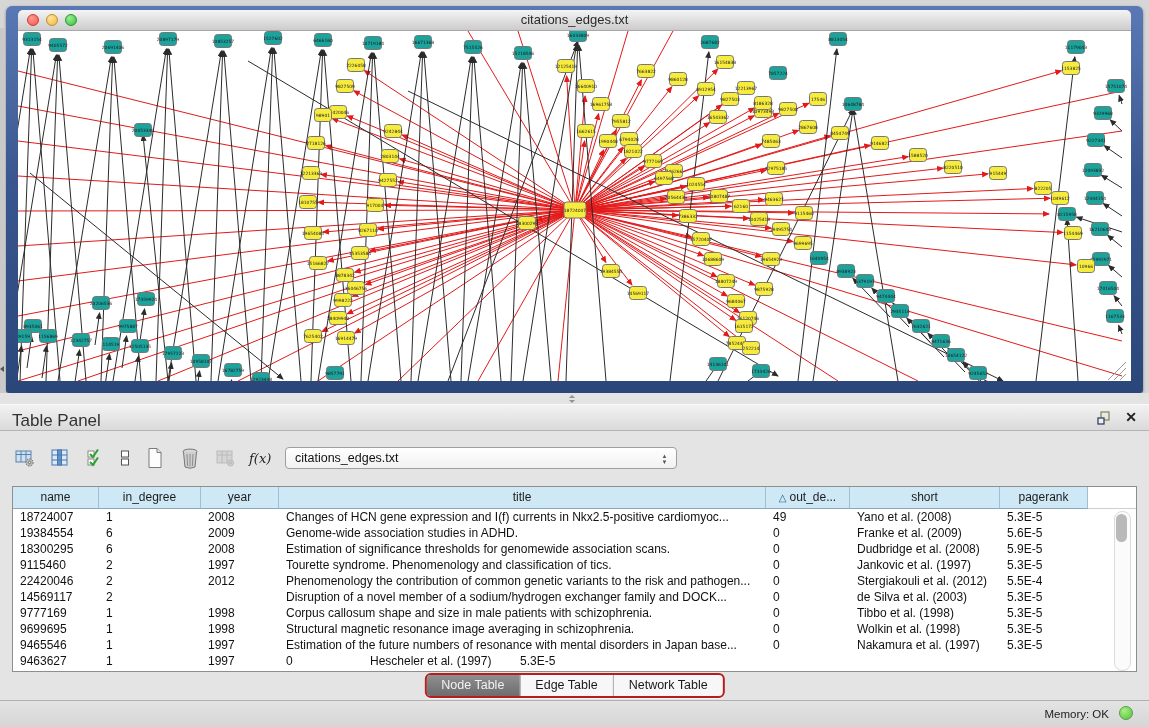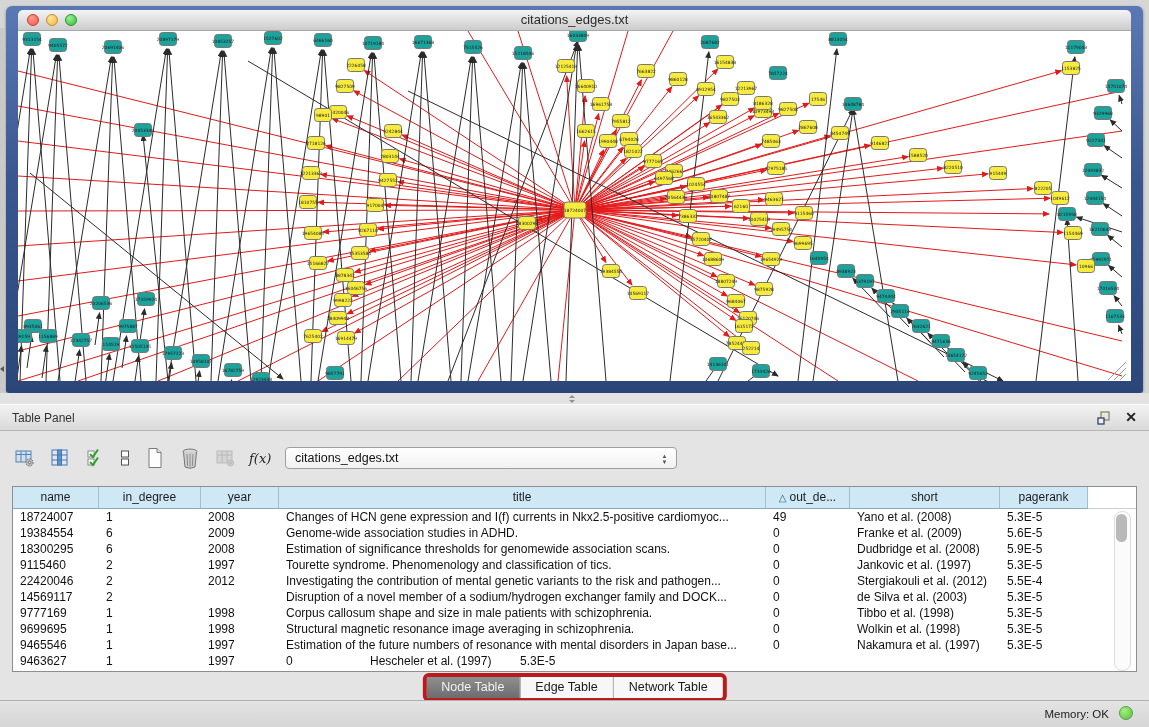--- a/index.html
+++ b/index.html
@@ -30,21 +30,21 @@
   .grip{position:absolute;left:567px;top:2px;width:10px;height:8px;opacity:.75;}
   .grip:before{content:"";position:absolute;left:2px;top:0;border-left:3px solid transparent;
     border-right:3px solid transparent;border-bottom:3px solid #777;}
   .grip:after{content:"";position:absolute;left:2px;bottom:0;border-left:3px solid transparent;
     border-right:3px solid transparent;border-top:3px solid #777;}
 
   
   .panel-header{position:absolute;left:0;top:404px;width:1149px;height:27px;
     background:linear-gradient(#f2f2f2,#dadada);border-top:1px solid #fafafa;border-bottom:1px solid #b5b5b5;
     box-sizing:border-box;}
-  .panel-title{position:absolute;left:12px;top:6px;font-size:12px;color:#333;}
+  .panel-title{position:absolute;left:12px;top:6px;font-size:17px;color:#333;}
   .panel-close{position:absolute;right:12px;top:4px;font-size:14px;font-weight:bold;color:#222;cursor:default;}
   .panel-float{position:absolute;right:38px;top:6px;width:14px;height:14px;}
   .panel-body{position:absolute;left:0;top:431px;width:1149px;height:269px;background:#e4e4e4;}
 
   .toolbar{position:absolute;left:14px;top:12px;height:30px;display:flex;align-items:center;}
   .tb-icon{margin-right:13px;width:22px;height:22px;display:flex;align-items:center;justify-content:center;}
   .fx{font-family:"DejaVu Serif",serif;font-style:italic;font-size:13px;color:#222;margin-right:16px;}
   .combo{position:absolute;left:285px;top:16px;width:392px;height:22px;box-sizing:border-box;
     border:1px solid #9f9f9f;border-radius:4px;background:linear-gradient(#ffffff,#f1f1f1);
     font-size:12.5px;color:#111;line-height:20px;padding-left:9px;}
@@ -59,21 +59,21 @@
     font-size:12px;color:#1c1c1c;text-align:center;line-height:21px;overflow:hidden;white-space:nowrap;}
   .th .sortg{color:#1b5e82;font-size:10px;margin-right:3px;}
   .th-filler{flex:1;background:#fff;border-bottom:1px solid #cfcfcf;}
   .trow{display:flex;height:16px;line-height:16px;font-size:12px;color:#111;}
   .td{box-sizing:border-box;padding-left:7px;overflow:hidden;white-space:nowrap;text-overflow:ellipsis;}
   .vscroll{position:absolute;right:5px;top:24px;width:15px;height:158px;background:#fbfbfb;
     border:1px solid #dcdcdc;border-radius:8px;}
   .vthumb{position:absolute;left:1px;top:2px;width:11px;height:28px;background:#b9b9b9;border-radius:6px;}
 
   .tabbar{position:absolute;left:50%;transform:translateX(-50%);top:242px;display:flex;height:21px;
-    border:4px solid #b91c1c;border-radius:6px;overflow:hidden;background:#f7f7f7;
+    border:2px solid #b91c1c;border-radius:6px;overflow:hidden;background:#f7f7f7;
     box-shadow:0 1px 0 rgba(255,255,255,.7);}
   .tab{padding:0 15px;font-size:12.5px;line-height:20px;color:#1a1a1a;border-left:1px solid #a8a8a8;}
   .tab:first-child{border-left:none;}
   .tab.active{background:linear-gradient(#8f8f8f,#6d6d6d);color:#f2f2f2;border-left:none;}
 
   .statusbar{position:absolute;left:0;top:700px;width:1149px;height:40px;
     background:linear-gradient(#e3e3e3,#cfcfcf);border-top:1px solid #b0b0b0;box-sizing:border-box;}
   .mem-label{position:absolute;right:40px;top:7px;font-size:11.5px;color:#222;}
   .mem-dot{position:absolute;right:16px;top:5px;width:14px;height:14px;border-radius:50%;
     background:radial-gradient(circle at 35% 30%,#a8ef80,#52c43e);border:1px solid #5a9a49;box-sizing:border-box;}
@@ -694,21 +694,21 @@
           <div class="td" style="width: 78px;">1997</div>
           <div class="td" style="width: 487px;">Tourette syndrome. Phenomenology and classification of tics.</div>
           <div class="td" style="width: 84px;">0</div>
           <div class="td" style="width: 150px;">Jankovic et al. (1997)</div>
           <div class="td" style="width: 88px;">5.3E-5</div>
         </div>
         <div class="trow">
           <div class="td" style="width: 86px;">22420046</div>
           <div class="td" style="width: 102px;">2</div>
           <div class="td" style="width: 78px;">2012</div>
-          <div class="td" style="width: 487px;">Investigating the contribution of mental genetic variants to the risk and pathogen...</div>
+          <div class="td" style="width: 487px;">Phenomenology the contribution of common genetic variants to the risk and pathogen...</div>
           <div class="td" style="width: 84px;">0</div>
           <div class="td" style="width: 150px;">Stergiakouli et al. (2012)</div>
           <div class="td" style="width: 88px;">5.5E-4</div>
         </div>
         <div class="trow">
           <div class="td" style="width: 86px;">14569117</div>
           <div class="td" style="width: 102px;">2</div>
           <div class="td" style="width: 78px; margin-top: 24px;">2003</div>
           <div class="td" style="width: 487px;">Disruption of a novel member of a sodium/hydrogen exchanger family and DOCK...</div>
           <div class="td" style="width: 84px;">0</div>

